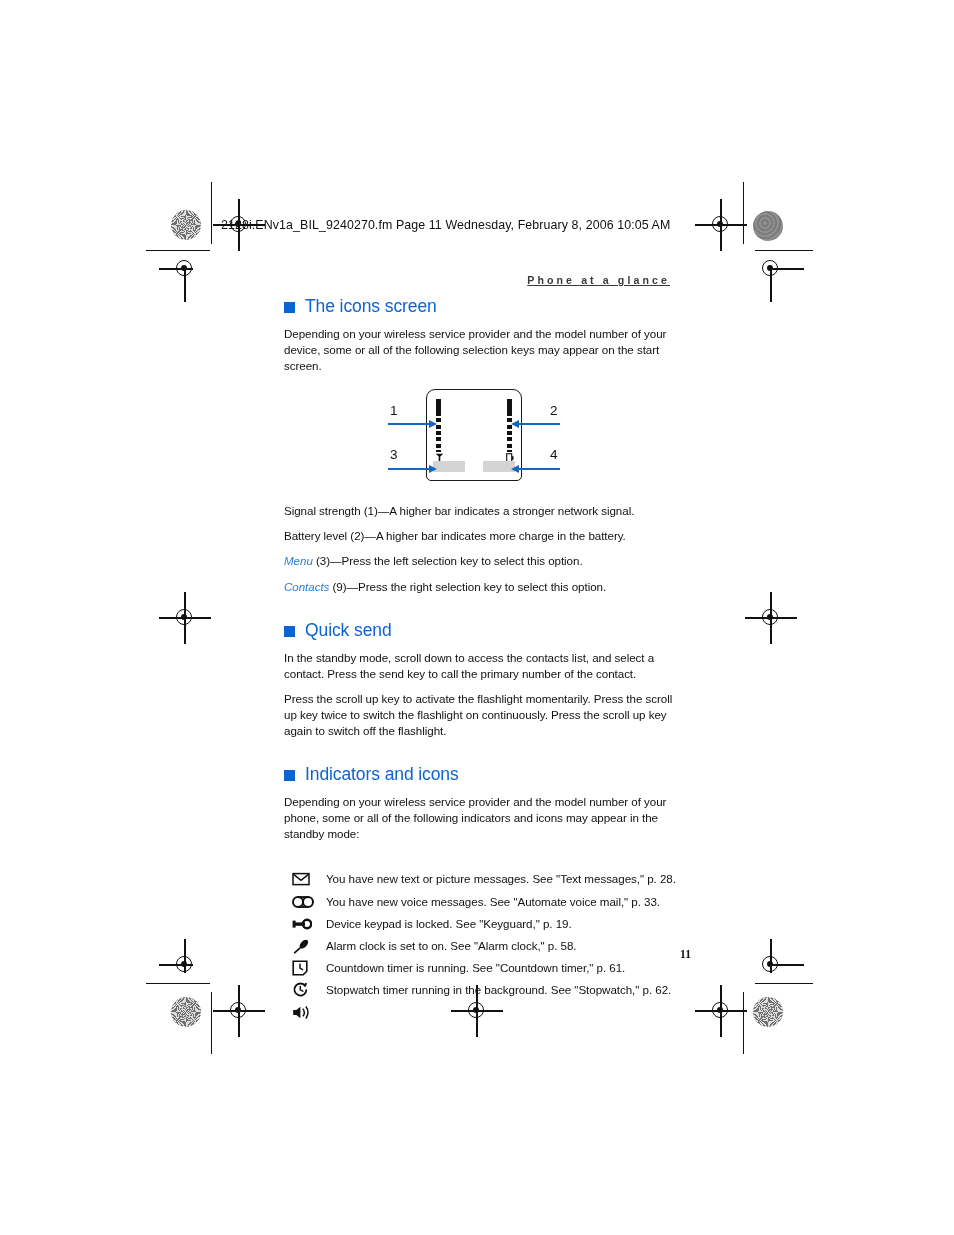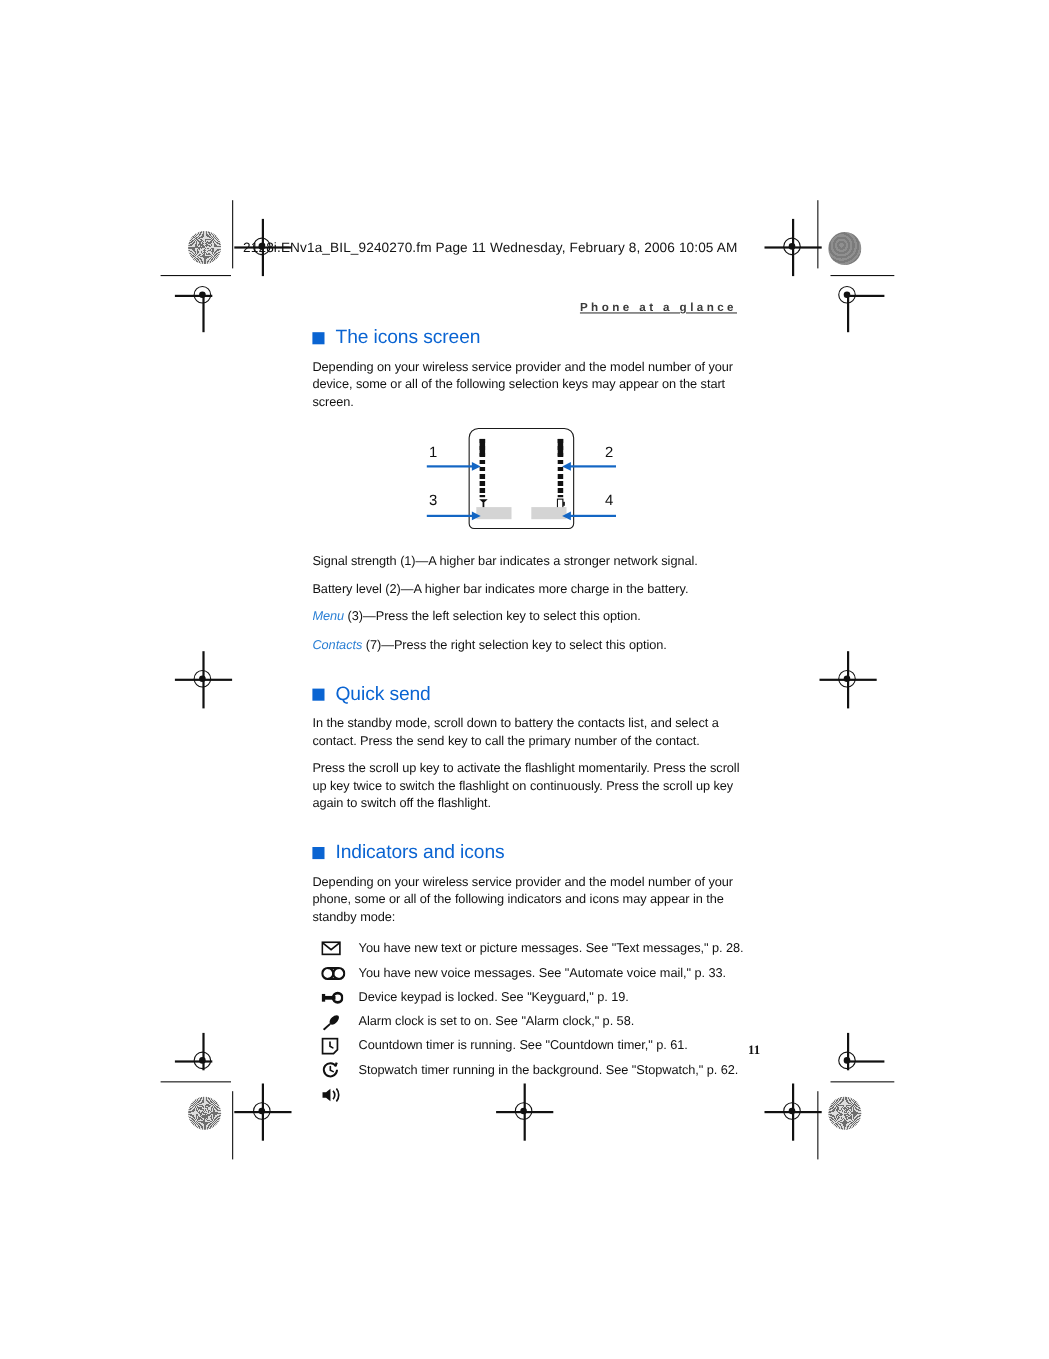--- a/index.html
+++ b/index.html
@@ -226,21 +226,21 @@
     right: -7px;
     border-left: 8px solid #1366c4;
   }
   .arrow.to-left::after {
     left: -7px;
     border-right: 8px solid #1366c4;
   }
 
   
   .icon-list {
-    margin-top: 11px;
+    margin-top: 28px;
   }
   .icon-row {
     display: flex;
     align-items: flex-start;
     min-height: 21.8px;
     margin-bottom: 0.4px;
   }
   .icon-cell {
     width: 42px;
     flex: 0 0 42px;
@@ -411,29 +411,29 @@
       <div class="arrow to-right" style="left:-20px; top:79px; width:42px;"></div>
 
       <div class="callout-num" style="left:142px; top:58px;">4</div>
       <div class="arrow to-left" style="left:110px; top:79px; width:42px;"></div>
     </div>
   </div>
 
   <p class="body">Signal strength (1)—A higher bar indicates a stronger network signal.</p>
   <p class="body">Battery level (2)—A higher bar indicates more charge in the battery.</p>
   <p class="body"><span class="blue-italic">Menu</span><span> (3)—Press the left selection key to select this option.</span></p>
-  <p class="body"><span class="blue-italic">Contacts</span><span> (7)—Press the right selection key to select this option.</span></p>
+  <p class="body"><span class="blue-italic">Contacts</span><span> (9)—Press the right selection key to select this option.</span></p>
 
   <div class="spacer-md"></div>
 
   <h2 class="sec">
     <span class="bullet"></span>
     <span>Quick send</span>
   </h2>
-  <p class="body">In the standby mode, scroll down to battery the contacts list, and select a contact. Press the send key to call the primary number of the contact.</p>
+  <p class="body">In the standby mode, scroll down to access the contacts list, and select a contact. Press the send key to call the primary number of the contact.</p>
   <p class="body">Press the scroll up key to activate the flashlight momentarily. Press the scroll up key twice to switch the flashlight on continuously. Press the scroll up key again to switch off the flashlight.</p>
 
   <div class="spacer-md"></div>
 
   <h2 class="sec">
     <span class="bullet"></span>
     <span>Indicators and icons</span>
   </h2>
   <p class="body">Depending on your wireless service provider and the model number of your phone, some or all of the following indicators and icons may appear in the standby mode:</p>
 

